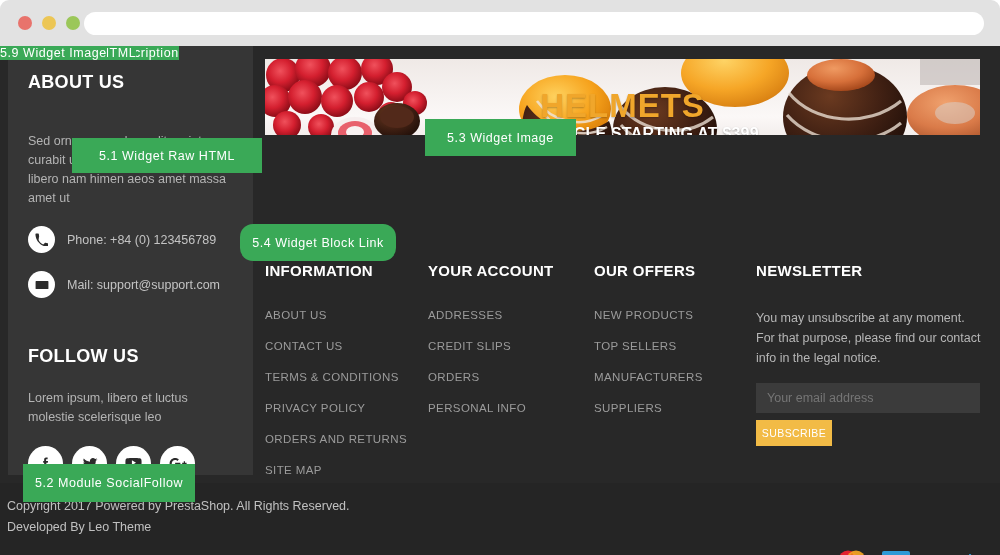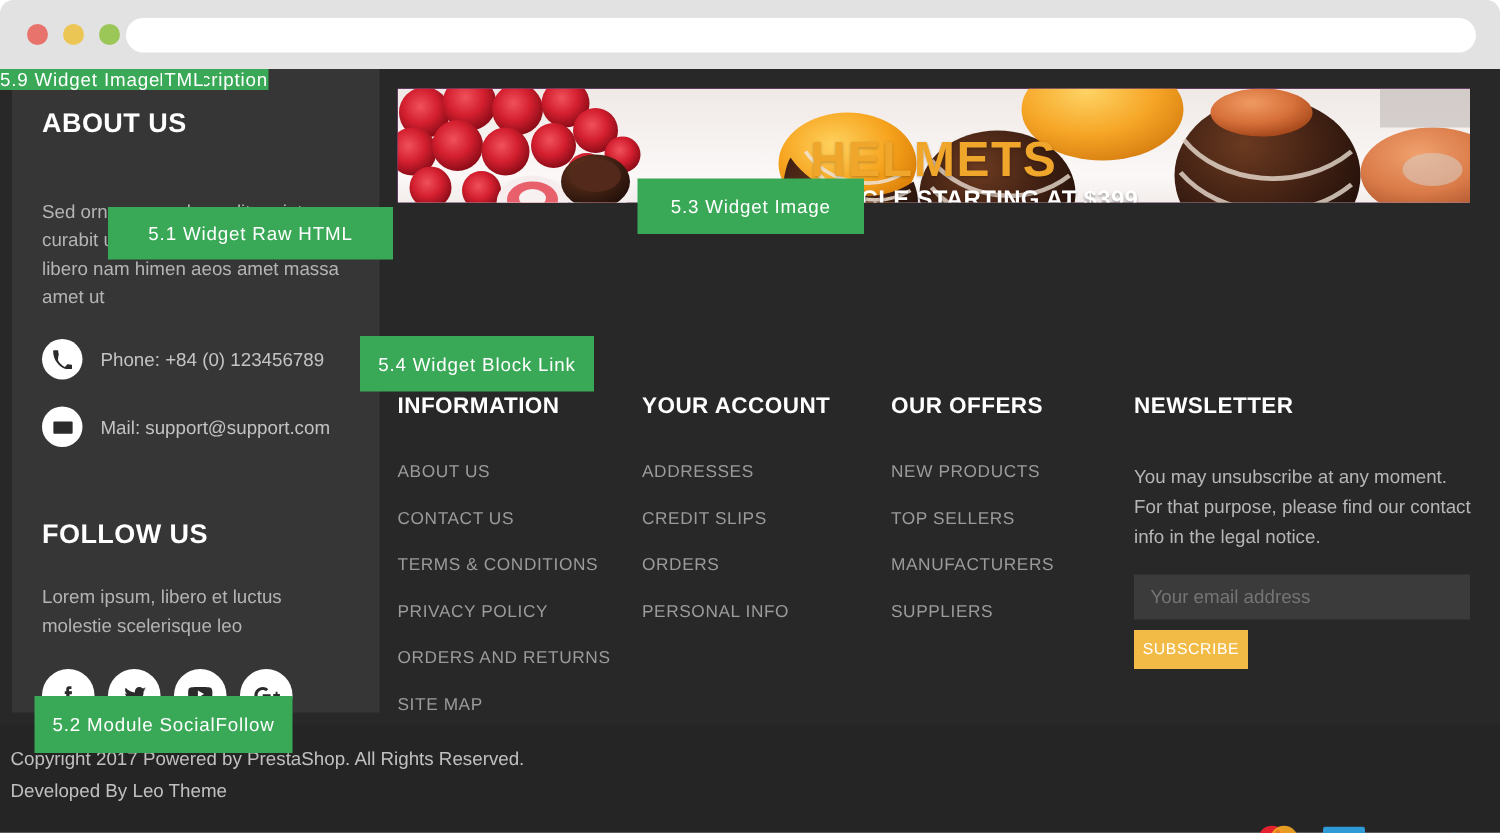--- a/index.html
+++ b/index.html
@@ -83,21 +83,21 @@
     background: #ffffff;
     display: flex; align-items: center; justify-content: center;
     cursor: pointer;
   }
 
   
   #banner {
     position: absolute; left: 265px; top: 13px;
     width: 715px; height: 76px;
     overflow: hidden;
-    background: #701a75;
+    background: #000000;
   }
   #banner-photo { position: absolute; inset: 0; }
   .banner-headline {
     position: absolute; left: 50%; top: 28px;
     transform: translateX(-50%);
     font-size: 33px; font-weight: bold; letter-spacing: 1px;
     color: #f0a62b; text-transform: uppercase;
     text-shadow: 0 1px 2px rgba(0,0,0,.25);
     white-space: nowrap;
   }
@@ -170,21 +170,21 @@
     color: #ffffff;
     font-size: 12.5px;
     letter-spacing: .55px;
     display: flex; align-items: center; justify-content: center;
     white-space: nowrap;
     z-index: 30;
   }
   #badge-51 { left: 72px;  top: 92px;  width: 190px; height: 35px; }
   #badge-52 { left: 23px;  top: 418px; width: 172px; height: 38px; }
   #badge-53 { left: 425px; top: 73px;  width: 151px; height: 37px; }
-  #badge-54 { left: 240px; top: 178px; width: 156px; height: 37px; }
+  #badge-54 { left: 240px; top: 178px; width: 156px; height: 37px; border-radius: 13px; }
   #badge-55 { left": 0; left: 414px; top: 176px; width: 169px; height: 39px; }
   #badge-56 { left: 595px; top: 177px; width: 154px; height: 37px; }
   #badge-57 { left: 765px; top: 412px; width: 205px; height: 37px; }
   #badge-58 { left: 177px; top: 512px; width: 177px; height: 37px; }
   #badge-59 { left: 647px; top: 493px; width: 177px; height: 37px; }
 </style>
 </head>
 <body>
 
 <div id="browser-chrome">

